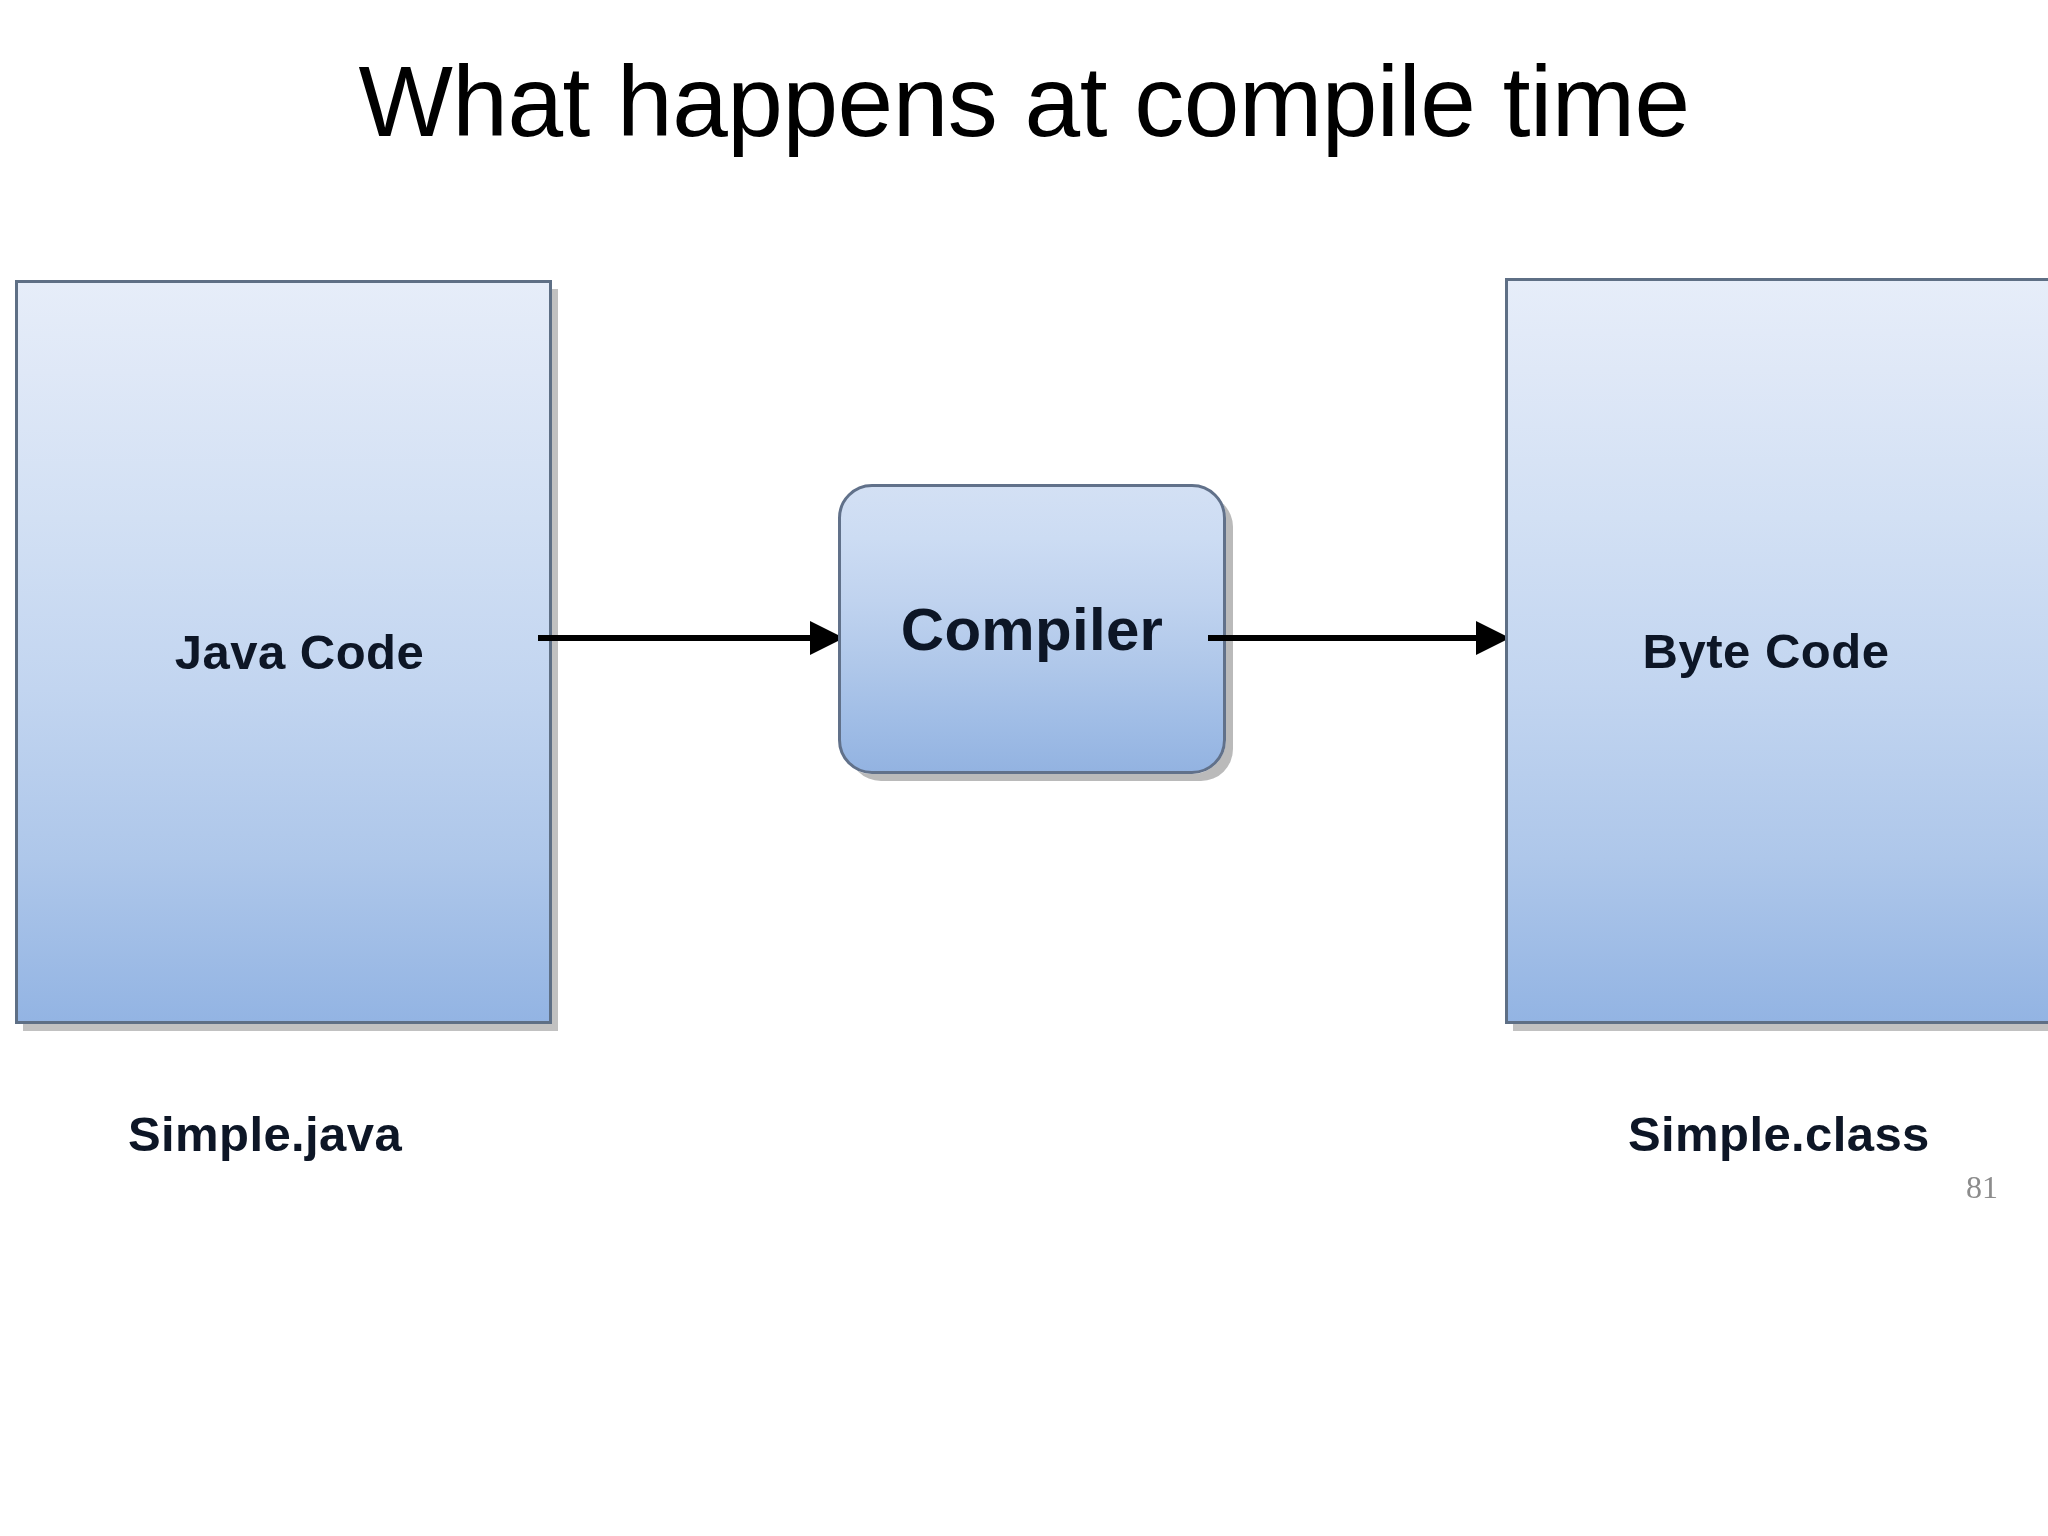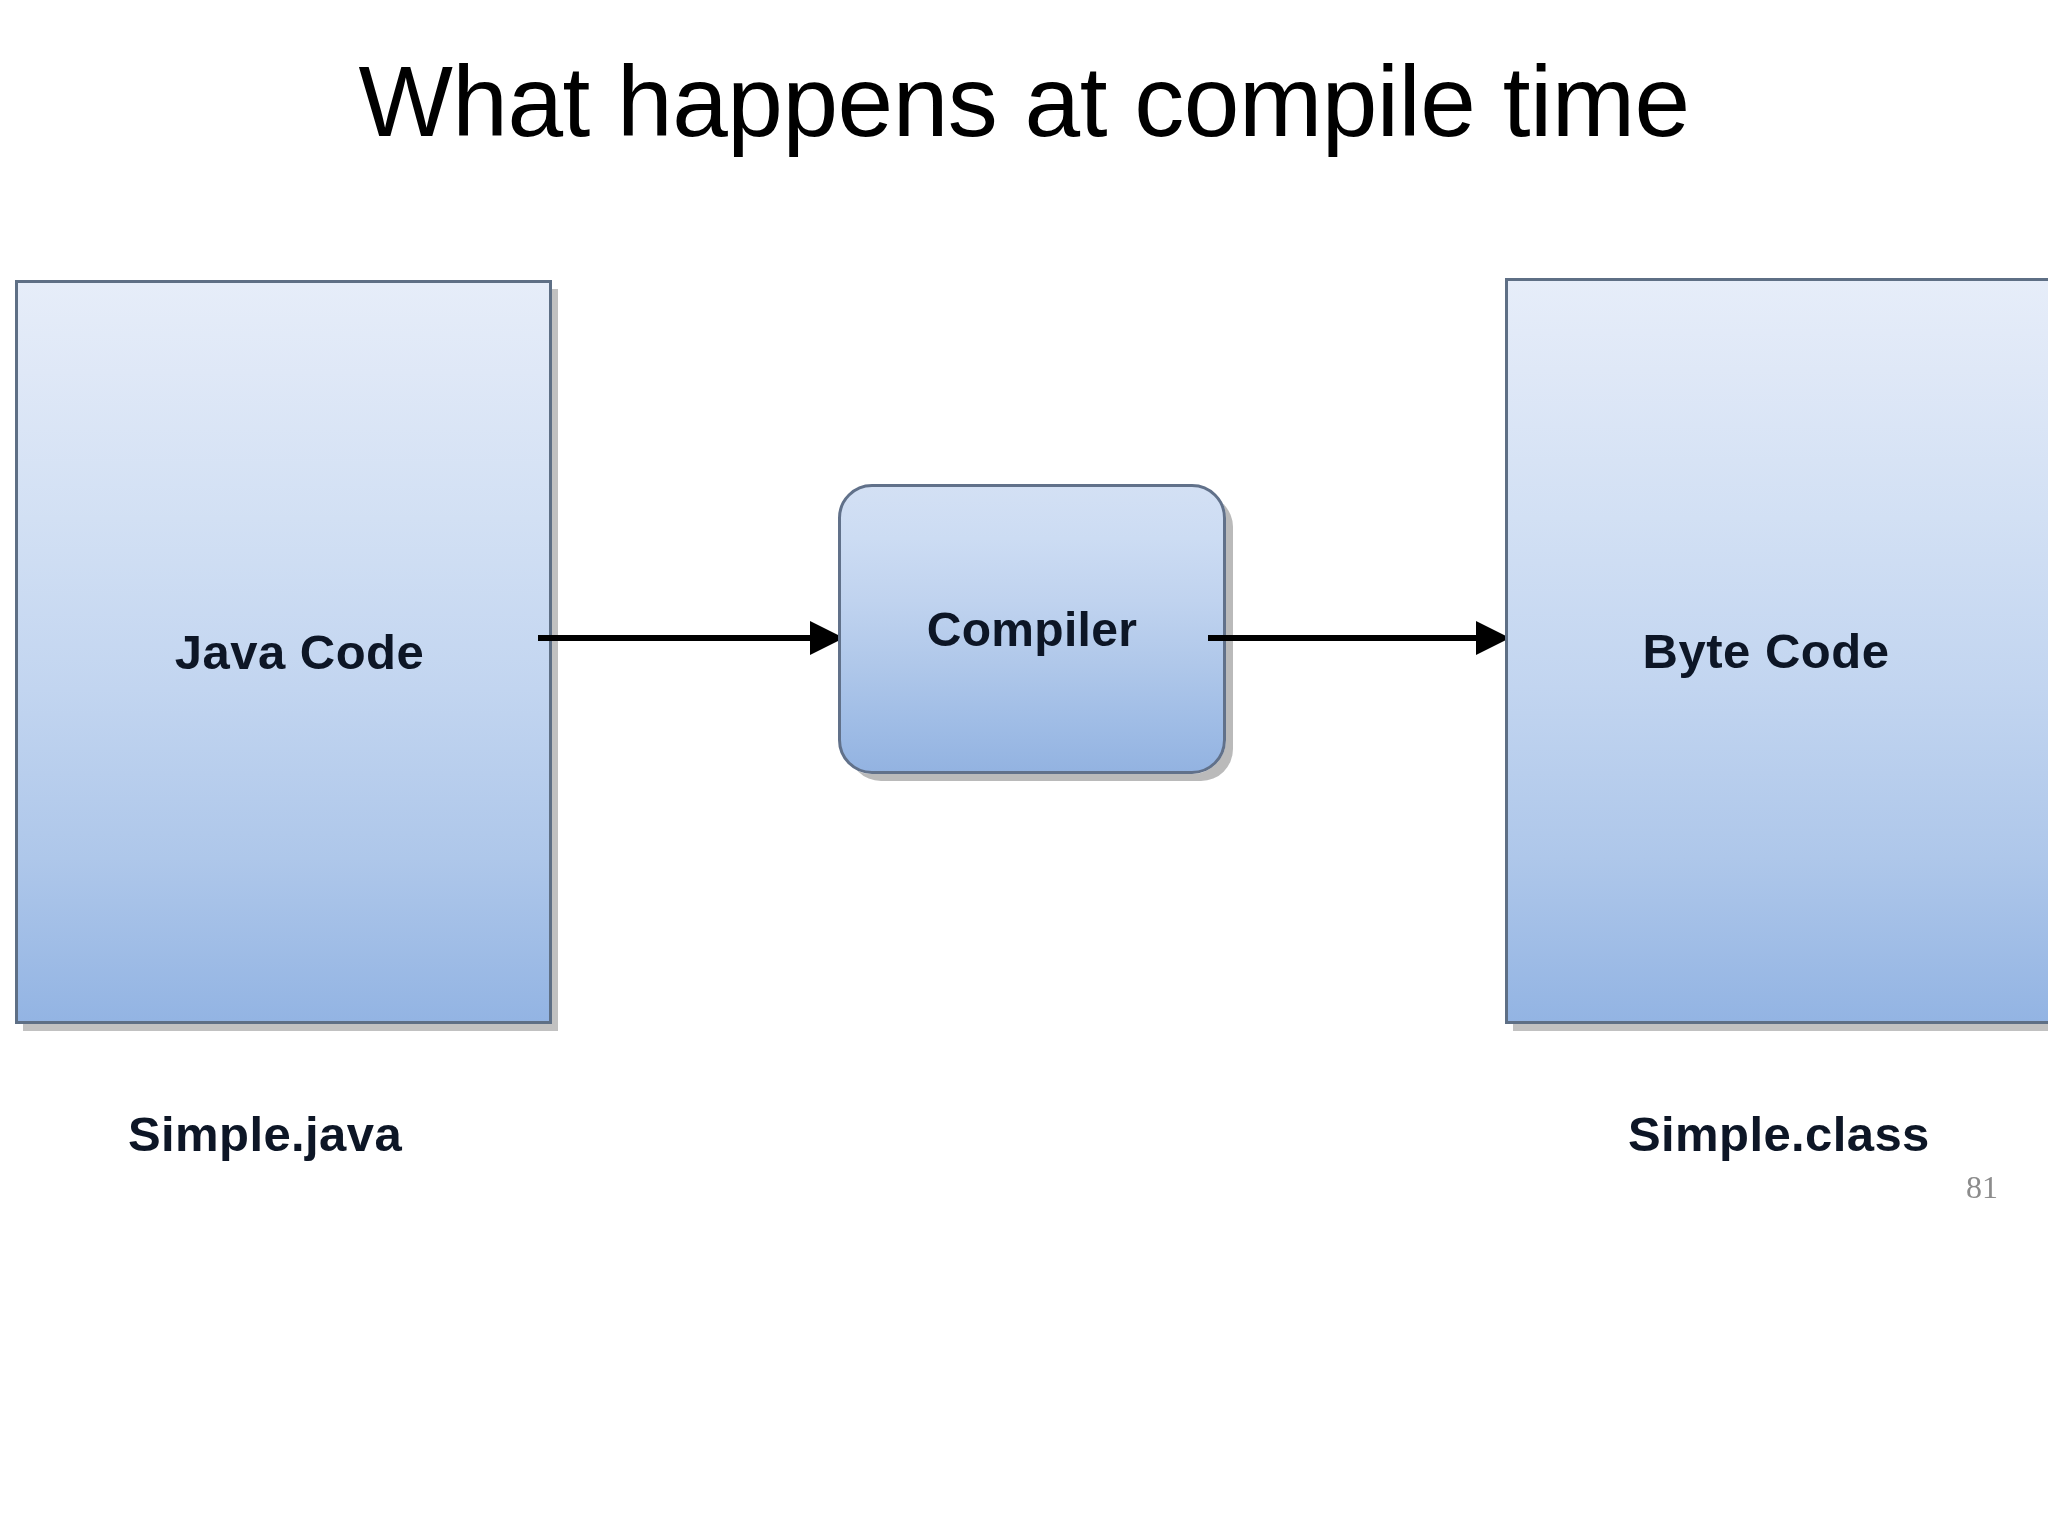--- a/index.html
+++ b/index.html
@@ -111,21 +111,21 @@
   }
 
   #compiler-node .box-label {
     position: absolute;
     left: 0;
     width: 100%;
     top: 50%;
     transform: translateY(-50%);
     text-align: center;
     font-family: "Liberation Sans", sans-serif;
-    font-size: 48px;
+    font-size: 60px;
     font-weight: 700;
     color: #0d1626;
     letter-spacing: 0.3px;
     white-space: nowrap;
   }
 
   
   .arrow {
     position: absolute;
     height: 44px;

